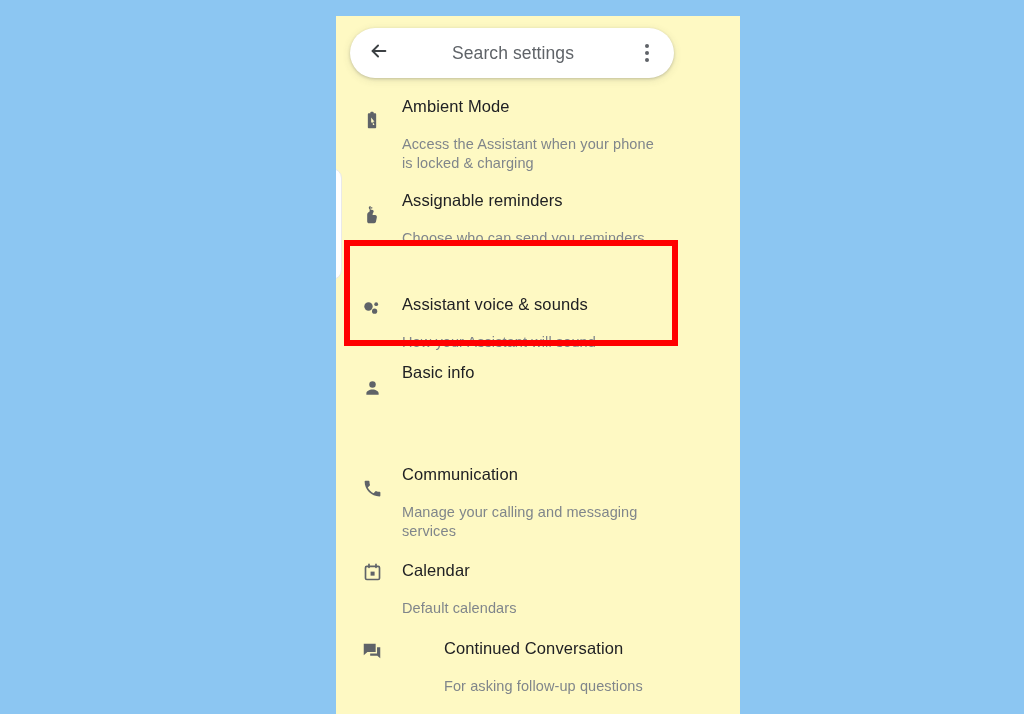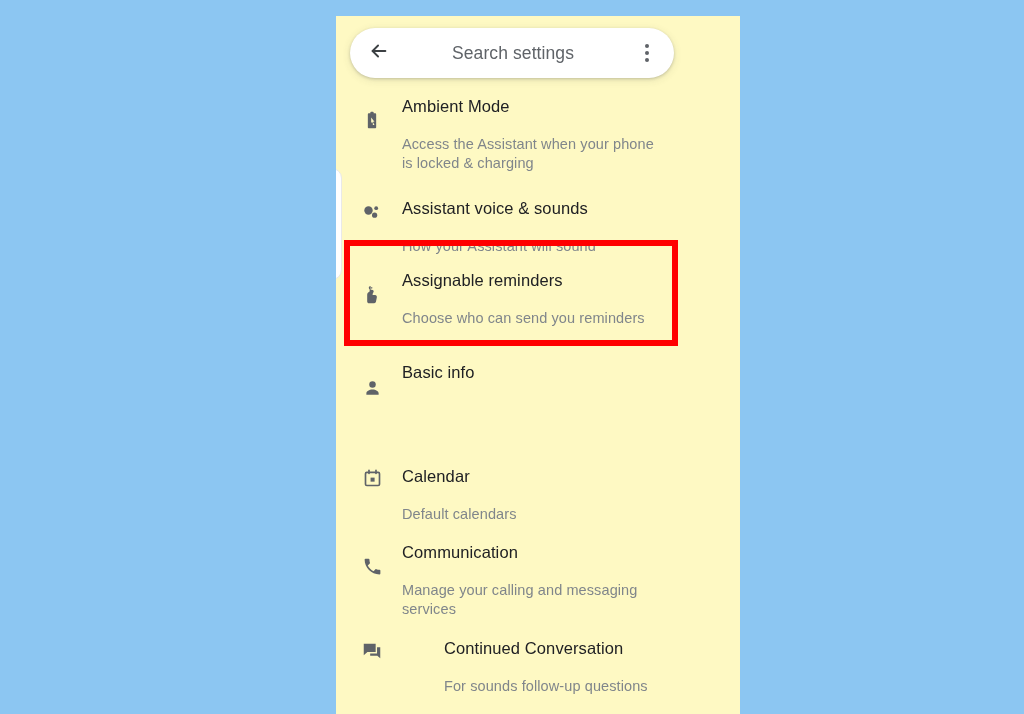--- a/index.html
+++ b/index.html
@@ -204,95 +204,95 @@
         <svg width="20" height="20" viewBox="0 0 24 24" fill="#5f6368">
           <path d="M15.67 4H14V3c0-.55-.45-1-1-1h-2c-.55 0-1 .45-1 1v1H8.33C7.6 4 7 4.6 7 5.33v15.33C7 21.4 7.6 22 8.33 22h7.33c.74 0 1.34-.6 1.34-1.33V5.33C17 4.6 16.4 4 15.67 4zM13 18v-3h-2v-6l4 5h-2l2 4h-2z"></path>
         </svg>
       </div>
       <div class="item-text">
         <div class="item-title">Ambient Mode</div>
         <div class="item-sub">Access the Assistant when your phone is locked &amp; charging</div>
       </div>
     </div>
 
+    <div class="list-item item-reminders">
+      <div class="item-icon">
+        <svg width="22" height="22" viewBox="0 0 24 24" fill="#5f6368">
+          <path d="M10.5 2.2c-1.1 0-2 .9-2 2 0 .72.38 1.35.95 1.7L9.4 8.3 8.2 9.1c-.9.6-1.45 1.6-1.45 2.68V19c0 1.1.9 2 2 2h5.6c.95 0 1.77-.67 1.96-1.6l1-4.9c.25-1.24-.7-2.4-1.96-2.4H12.6l.4-2.3c.52-.36.85-.96.85-1.6 0-1.1-.9-2-2-2h-1.35zm0 1.3h1.35c.39 0 .7.31.7.7s-.31.7-.7.7H10.5c-.39 0-.7-.31-.7-.7s.31-.7.7-.7z"></path>
+        </svg>
+      </div>
+      <div class="item-text">
+        <div class="item-title">Assignable reminders</div>
+        <div class="item-sub">Choose who can send you reminders</div>
+      </div>
+    </div>
+
     <div class="list-item item-voice">
       <div class="item-icon">
         <svg width="24" height="24" viewBox="0 0 24 24" fill="#5f6368">
           <circle cx="8.5" cy="10.5" r="4.2"></circle>
           <circle cx="16.2" cy="8.2" r="1.9"></circle>
           <circle cx="14.6" cy="15.2" r="2.6"></circle>
         </svg>
       </div>
       <div class="item-text">
         <div class="item-title">Assistant voice &amp; sounds</div>
         <div class="item-sub">How your Assistant will sound</div>
       </div>
     </div>
 
-    <div class="list-item item-reminders">
-      <div class="item-icon">
-        <svg width="22" height="22" viewBox="0 0 24 24" fill="#5f6368">
-          <path d="M10.5 2.2c-1.1 0-2 .9-2 2 0 .72.38 1.35.95 1.7L9.4 8.3 8.2 9.1c-.9.6-1.45 1.6-1.45 2.68V19c0 1.1.9 2 2 2h5.6c.95 0 1.77-.67 1.96-1.6l1-4.9c.25-1.24-.7-2.4-1.96-2.4H12.6l.4-2.3c.52-.36.85-.96.85-1.6 0-1.1-.9-2-2-2h-1.35zm0 1.3h1.35c.39 0 .7.31.7.7s-.31.7-.7.7H10.5c-.39 0-.7-.31-.7-.7s.31-.7.7-.7z"></path>
-        </svg>
-      </div>
-      <div class="item-text">
-        <div class="item-title">Assignable reminders</div>
-        <div class="item-sub">Choose who can send you reminders</div>
-      </div>
-    </div>
-
     <div class="list-item item-basic">
       <div class="item-icon">
         <svg width="21" height="21" viewBox="0 0 24 24" fill="#5f6368">
           <circle cx="12" cy="7.5" r="3.7"></circle>
           <path d="M12 13c-3.9 0-7 2.1-7 4.2V19h14v-1.8c0-2.1-3.1-4.2-7-4.2z"></path>
         </svg>
       </div>
       <div class="item-text">
         <div class="item-title">Basic info</div>
+      </div>
+    </div>
+
+    <div class="list-item item-comm">
+      <div class="item-icon">
+        <svg width="21" height="21" viewBox="0 0 24 24" fill="#5f6368">
+          <path d="M6.6 10.8c1.4 2.8 3.8 5.1 6.6 6.6l2.2-2.2c.3-.3.7-.4 1-.2 1.1.4 2.4.6 3.6.6.6 0 1 .4 1 1V20c0 .6-.4 1-1 1C10.6 21 3 13.4 3 4c0-.6.4-1 1-1h3.5c.6 0 1 .4 1 1 0 1.3.2 2.5.6 3.6.1.4 0 .8-.2 1.1l-2.3 2.1z"></path>
+        </svg>
+      </div>
+      <div class="item-text">
+        <div class="item-title">Communication</div>
+        <div class="item-sub">Manage your calling and messaging services</div>
       </div>
     </div>
 
     <div class="list-item item-calendar">
       <div class="item-icon">
         <svg width="21" height="21" viewBox="0 0 24 24" fill="none" stroke="#5f6368" stroke-width="1.9">
           <rect x="4" y="5" width="16" height="15" rx="1.5"></rect>
           <line x1="8" y1="2.8" x2="8" y2="6.2" stroke-linecap="round"></line>
           <line x1="16" y1="2.8" x2="16" y2="6.2" stroke-linecap="round"></line>
           <rect x="9.8" y="11" width="4.6" height="4.6" fill="#5f6368" stroke="none"></rect>
         </svg>
       </div>
       <div class="item-text">
         <div class="item-title">Calendar</div>
         <div class="item-sub">Default calendars</div>
       </div>
     </div>
 
-    <div class="list-item item-comm">
-      <div class="item-icon">
-        <svg width="21" height="21" viewBox="0 0 24 24" fill="#5f6368">
-          <path d="M6.6 10.8c1.4 2.8 3.8 5.1 6.6 6.6l2.2-2.2c.3-.3.7-.4 1-.2 1.1.4 2.4.6 3.6.6.6 0 1 .4 1 1V20c0 .6-.4 1-1 1C10.6 21 3 13.4 3 4c0-.6.4-1 1-1h3.5c.6 0 1 .4 1 1 0 1.3.2 2.5.6 3.6.1.4 0 .8-.2 1.1l-2.3 2.1z"></path>
-        </svg>
-      </div>
-      <div class="item-text">
-        <div class="item-title">Communication</div>
-        <div class="item-sub">Manage your calling and messaging services</div>
-      </div>
-    </div>
-
     <div class="list-item item-continued">
       <div class="item-icon">
         <svg width="22" height="22" viewBox="0 0 24 24" fill="#5f6368">
           <path d="M3 4h13v9H7l-4 3.5V4z"></path>
           <path d="M17.5 8H21v12l-3.2-2.8H10v-2.6h7.5V8z"></path>
         </svg>
       </div>
       <div class="item-text">
         <div class="item-title">Continued Conversation</div>
-        <div class="item-sub">For sounds follow-up questions</div>
+        <div class="item-sub">For asking follow-up questions</div>
       </div>
     </div>
 
     <div class="list-item item-explore">
       <div class="item-icon">
         <svg width="21" height="21" viewBox="0 0 24 24" fill="none" stroke="#5f6368" stroke-width="1.9">
           <circle cx="12" cy="12" r="9"></circle>
           <polygon points="16 8 13.5 13.5 8 16 10.5 10.5" fill="#5f6368" stroke="none"></polygon>
         </svg>
       </div>

